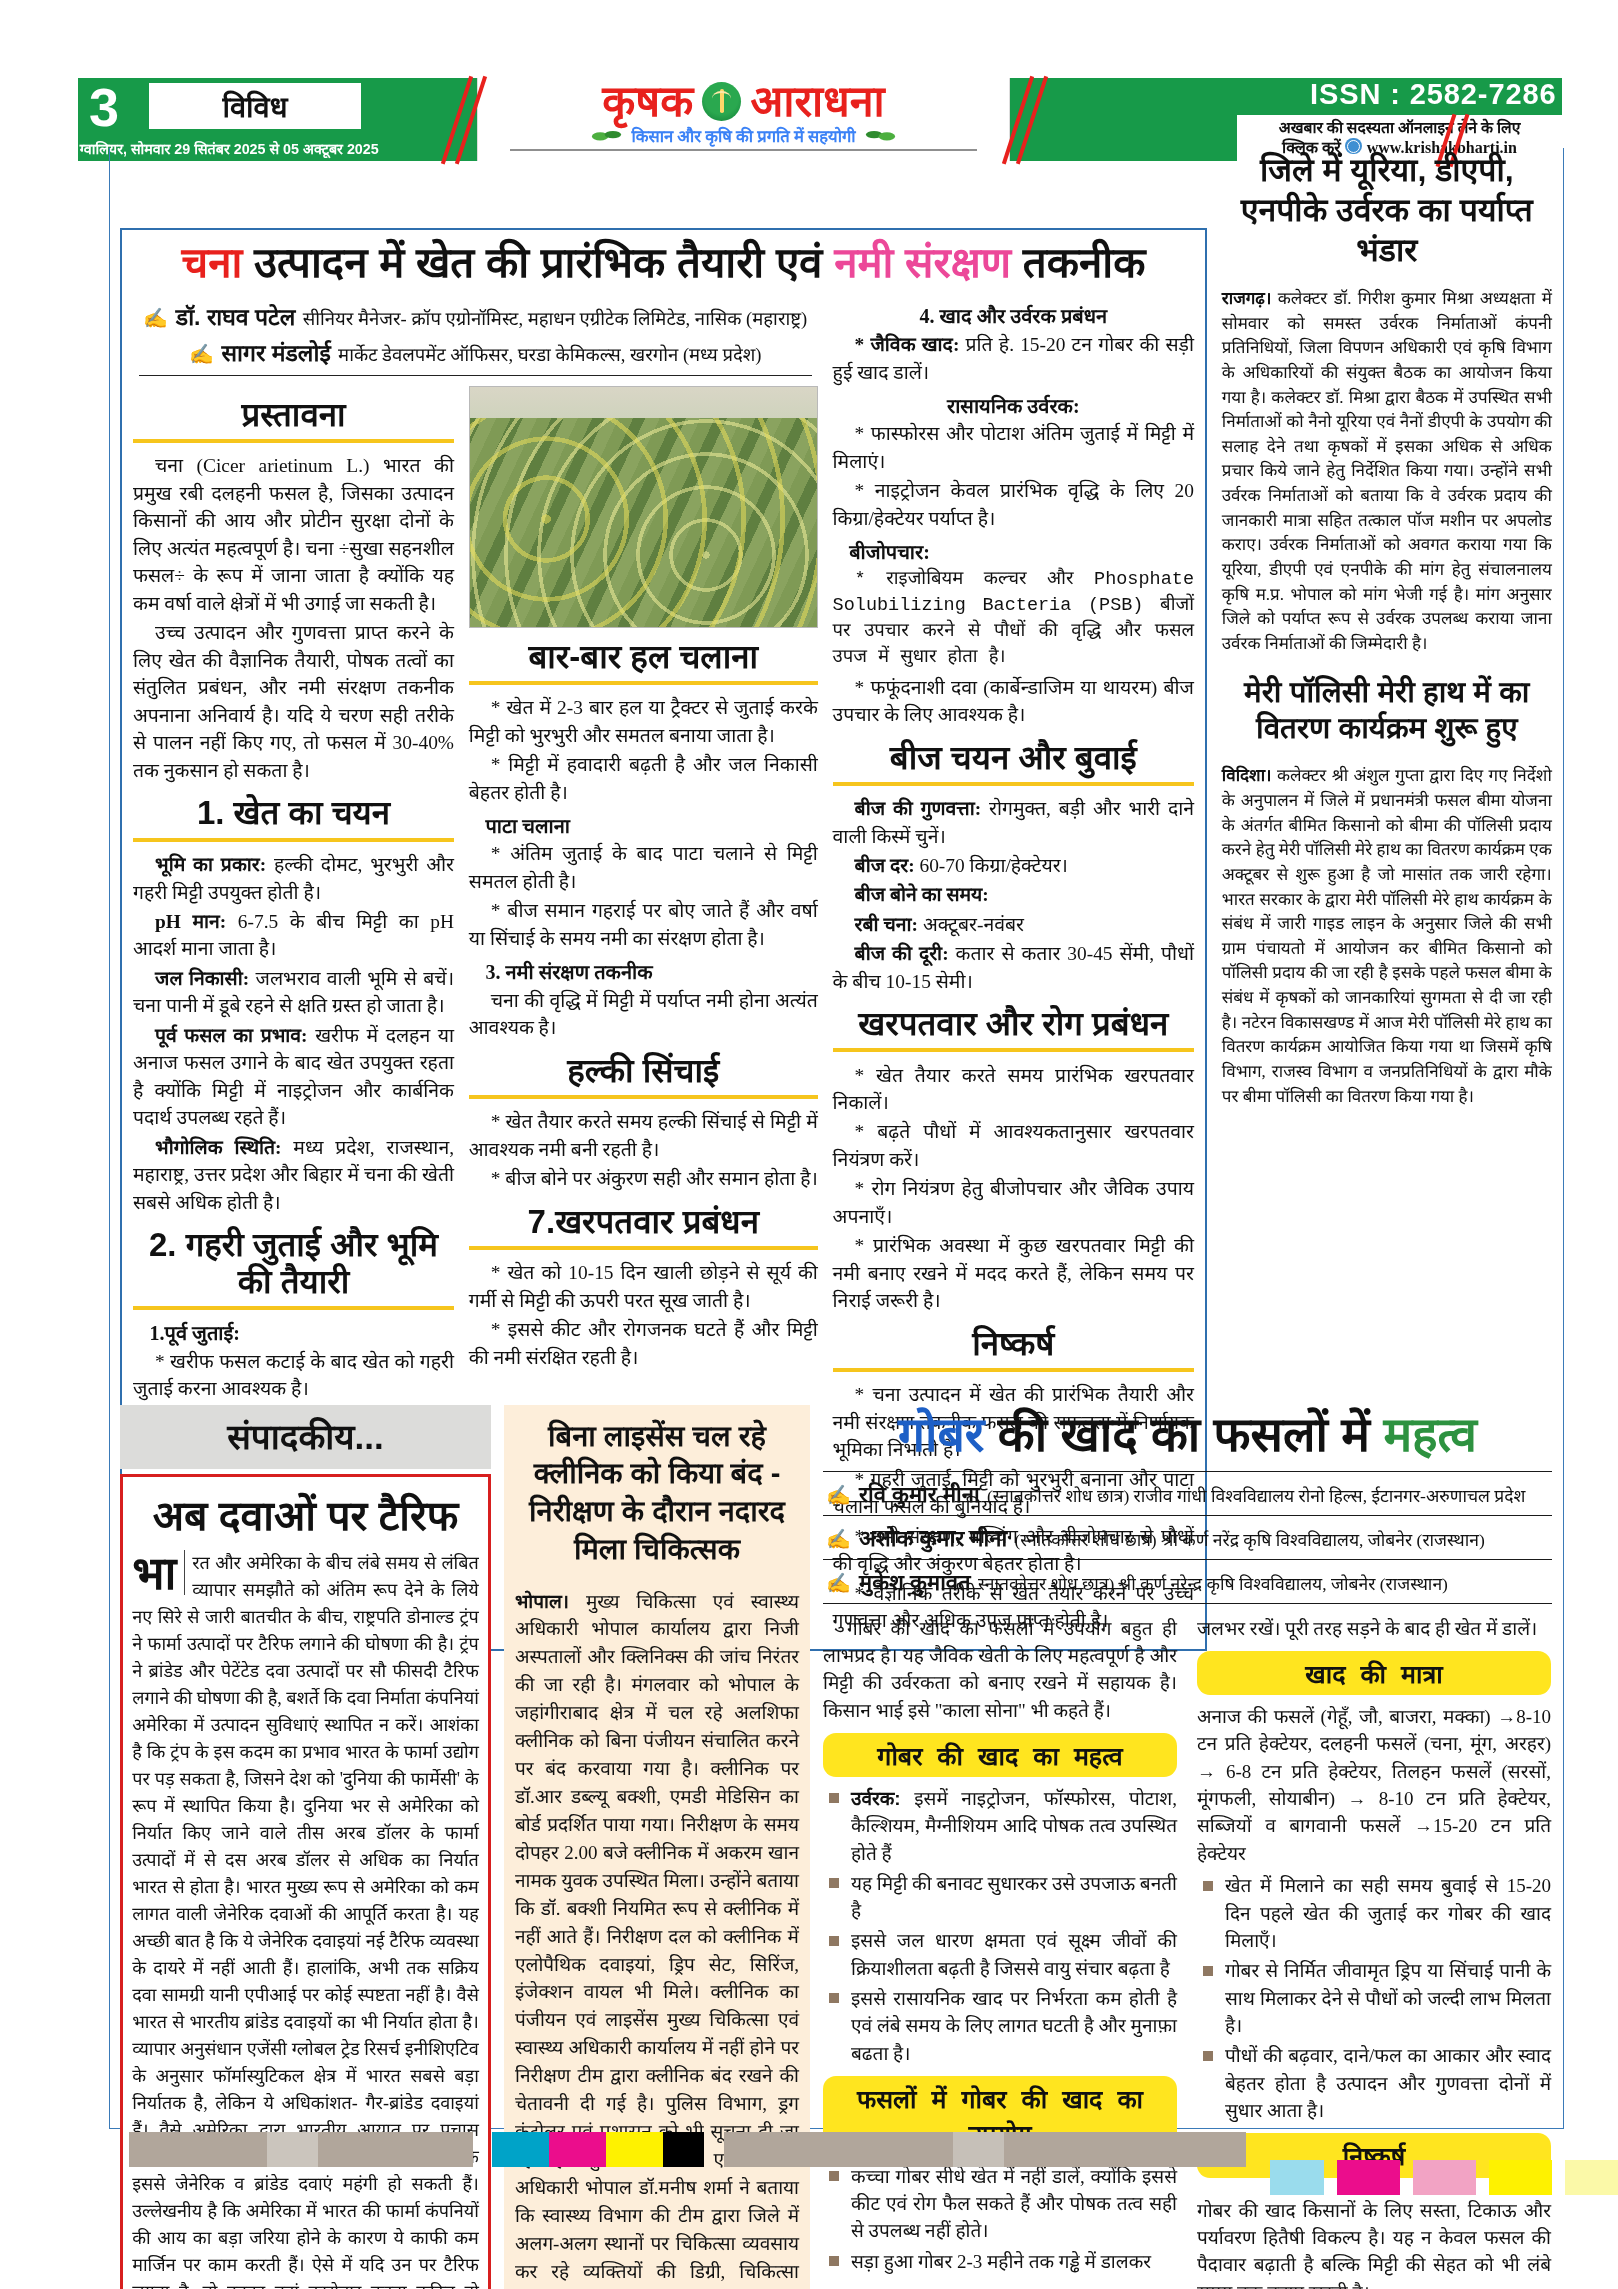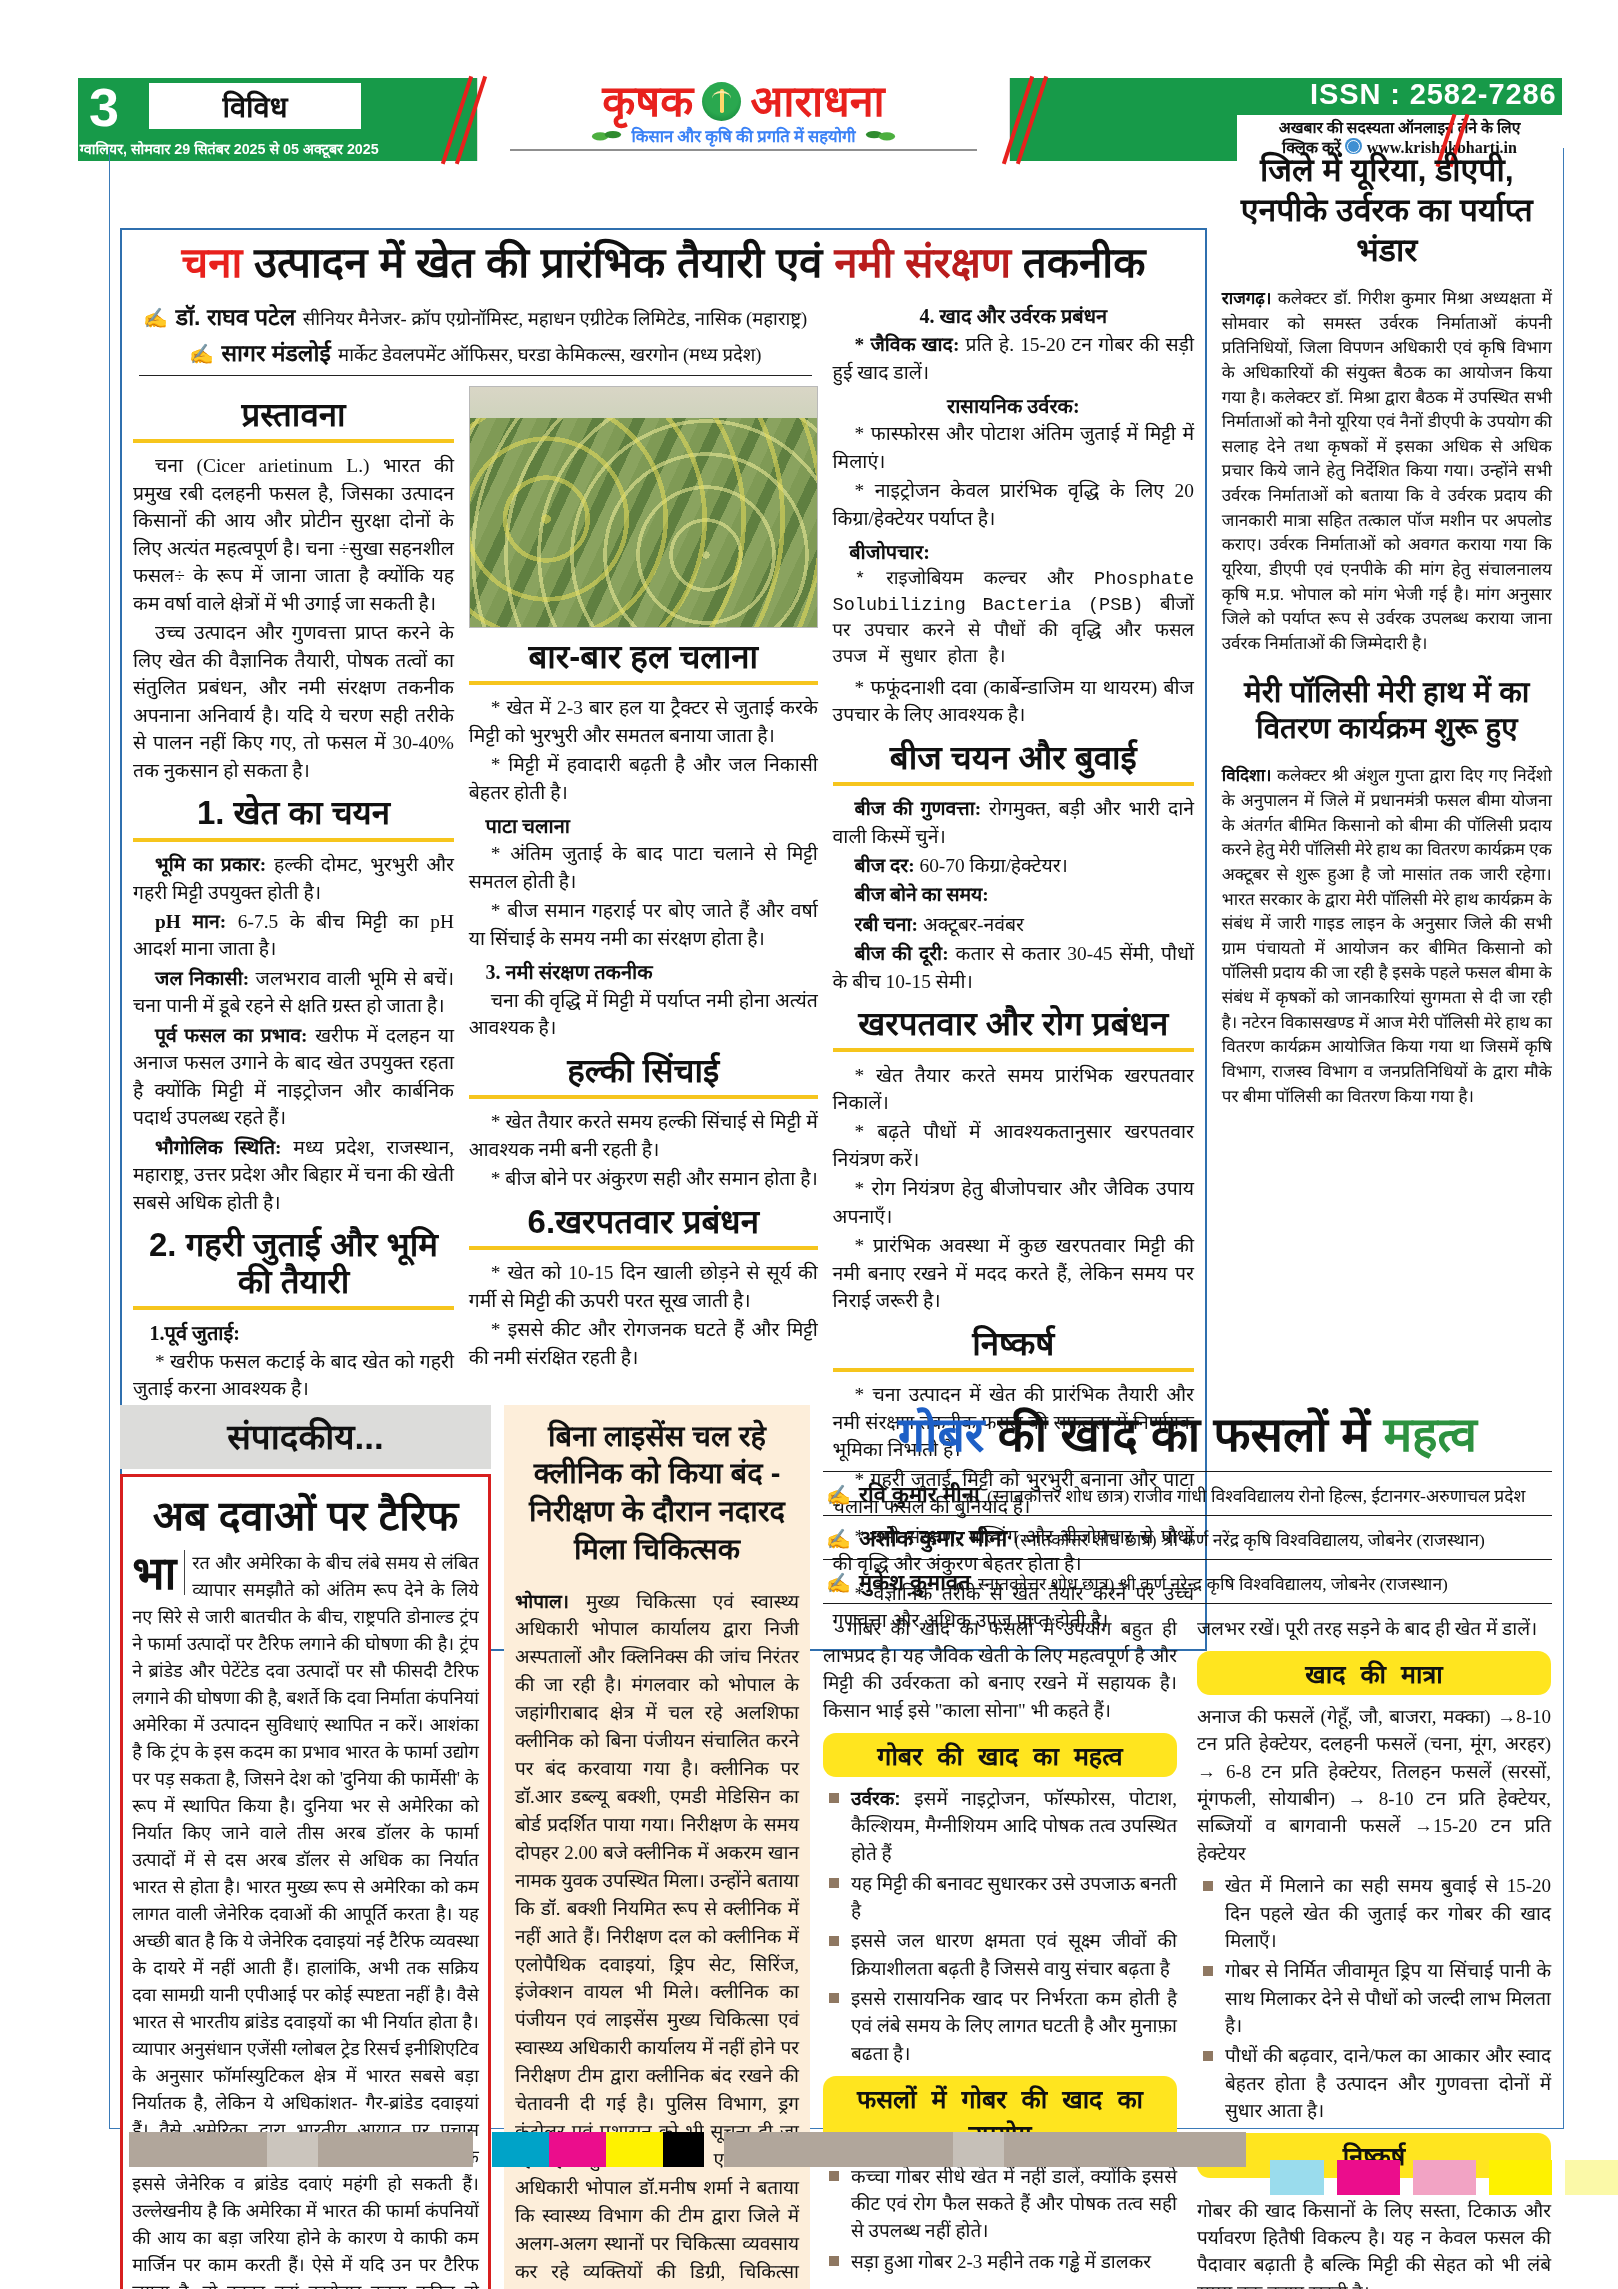--- a/index.html
+++ b/index.html
@@ -29,21 +29,21 @@
   .globe{width:16.6px;height:16.6px;border-radius:50%;background:#3f8fd2;position:relative;display:inline-block;}
   .globe:before{content:"";position:absolute;inset:1.8px;border-radius:50%;border:1.4px solid #fff;}
   .diag{position:absolute;top:-3.7px;width:3.7px;height:92px;background:#e8211d;transform:rotate(18deg);}
   
   .frame{position:absolute;left:109px;top:148px;width:1453px;height:1980px;border:1.8px solid #3a7ab8;border-top:none;}
   
   .main-row{position:absolute;left:120px;top:150px;width:1432px;display:flex;gap:14.8px;align-items:flex-start;}
   .main-box{width:1087px;border:2.8px solid #2f6fae;margin-top:78px;padding:7.4px 11px 13px;box-sizing:border-box;background:#fff;}
   .main-headline{font-family:"Liberation Sans",sans-serif;font-size:42px;font-weight:bold;text-align:center;line-height:1.15;margin:1.8px 0 9.2px;}
   .hl-red{color:#e8211d;}
-  .hl-maroon{color:#b91c1c;}
+  .hl-maroon{color:#ec4899;}
   .main-cols{display:flex;gap:14.8px;}
   .left-wrap{width:685px;}
   .colA{width:321px;}
   .colB{width:349px;}
   .colC{width:362px;}
   .authors{margin:0 0 5.5px;}
   .author-row{display:flex;align-items:baseline;justify-content:center;gap:7.4px;margin:3.7px 0;}
   .pen{font-size:20px;line-height:1;}
   .a-name{font-size:23px;font-weight:bold;white-space:nowrap;font-family:"Liberation Sans",sans-serif;}
   .a-detail{font-size:18.5px;white-space:nowrap;}
@@ -189,21 +189,21 @@
             <p class="bodyp">* खेत में 2-3 बार हल या ट्रैक्टर से जुताई करके मिट्टी को भुरभुरी और समतल बनाया जाता है।</p>
             <p class="bodyp">* मिट्टी में हवादारी बढ़ती है और जल निकासी बेहतर होती है।</p>
             <div class="sub-h">पाटा चलाना</div>
             <p class="bodyp">* अंतिम जुताई के बाद पाटा चलाने से मिट्टी समतल होती है।</p>
             <p class="bodyp">* बीज समान गहराई पर बोए जाते हैं और वर्षा या सिंचाई के समय नमी का संरक्षण होता है।</p>
             <div class="sub-h">3. नमी संरक्षण तकनीक</div>
             <p class="bodyp">चना की वृद्धि में मिट्टी में पर्याप्त नमी होना अत्यंत आवश्यक है।</p>
             <div class="sec-h">हल्की सिंचाई</div>
             <p class="bodyp">* खेत तैयार करते समय हल्की सिंचाई से मिट्टी में आवश्यक नमी बनी रहती है।</p>
             <p class="bodyp">* बीज बोने पर अंकुरण सही और समान होता है।</p>
-            <div class="sec-h">6.खरपतवार प्रबंधन</div>
+            <div class="sec-h">7.खरपतवार प्रबंधन</div>
             <p class="bodyp">* खेत को 10-15 दिन खाली छोड़ने से सूर्य की गर्मी से मिट्टी की ऊपरी परत सूख जाती है।</p>
             <p class="bodyp">* इससे कीट और रोगजनक घटते हैं और मिट्टी की नमी संरक्षित रहती है।</p>
           </div>
         </div>
       </div>
       <div class="colC">
         <div class="sub-h" style="text-indent:0;text-align:center;">4. खाद और उर्वरक प्रबंधन</div>
         <p class="bodyp"><span class="lead">* जैविक खाद:</span><span> प्रति हे. 15-20 टन गोबर की सड़ी हुई खाद डालें।</span></p>
         <div class="sub-h" style="text-indent:0;text-align:center;">रासायनिक उर्वरक:</div>
         <p class="bodyp">* फास्फोरस और पोटाश अंतिम जुताई में मिट्टी में मिलाएं।</p>

